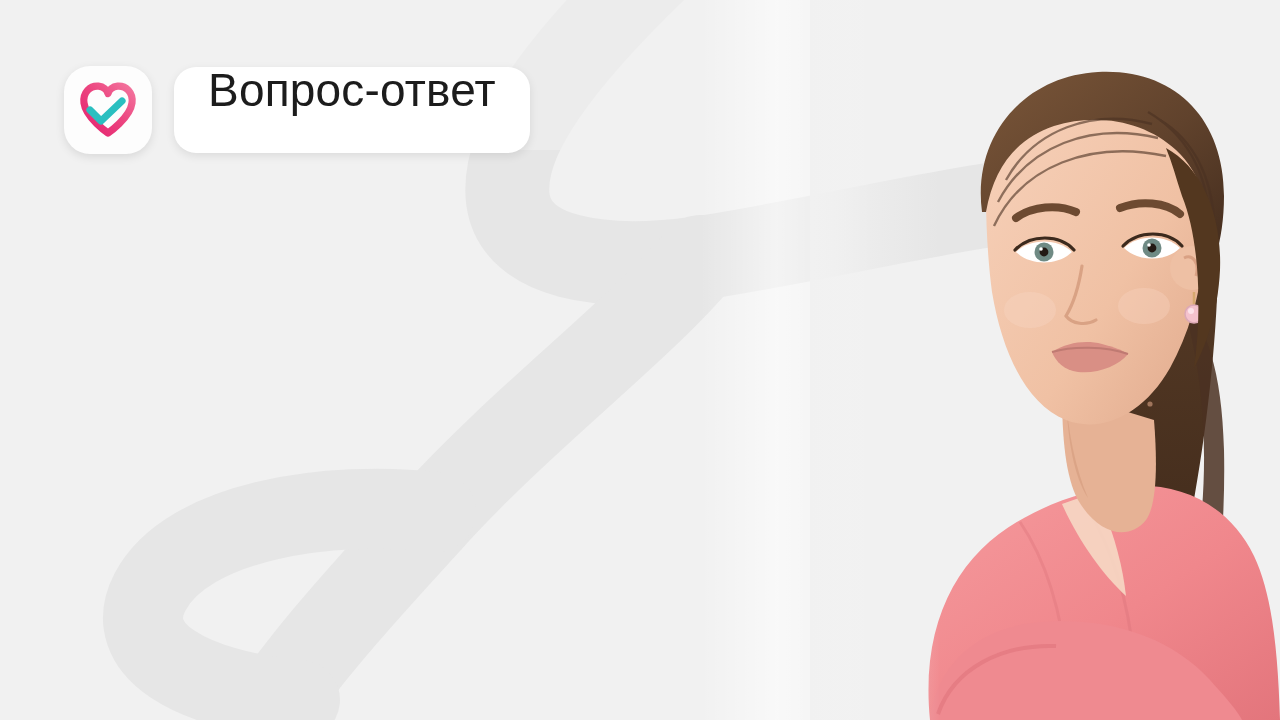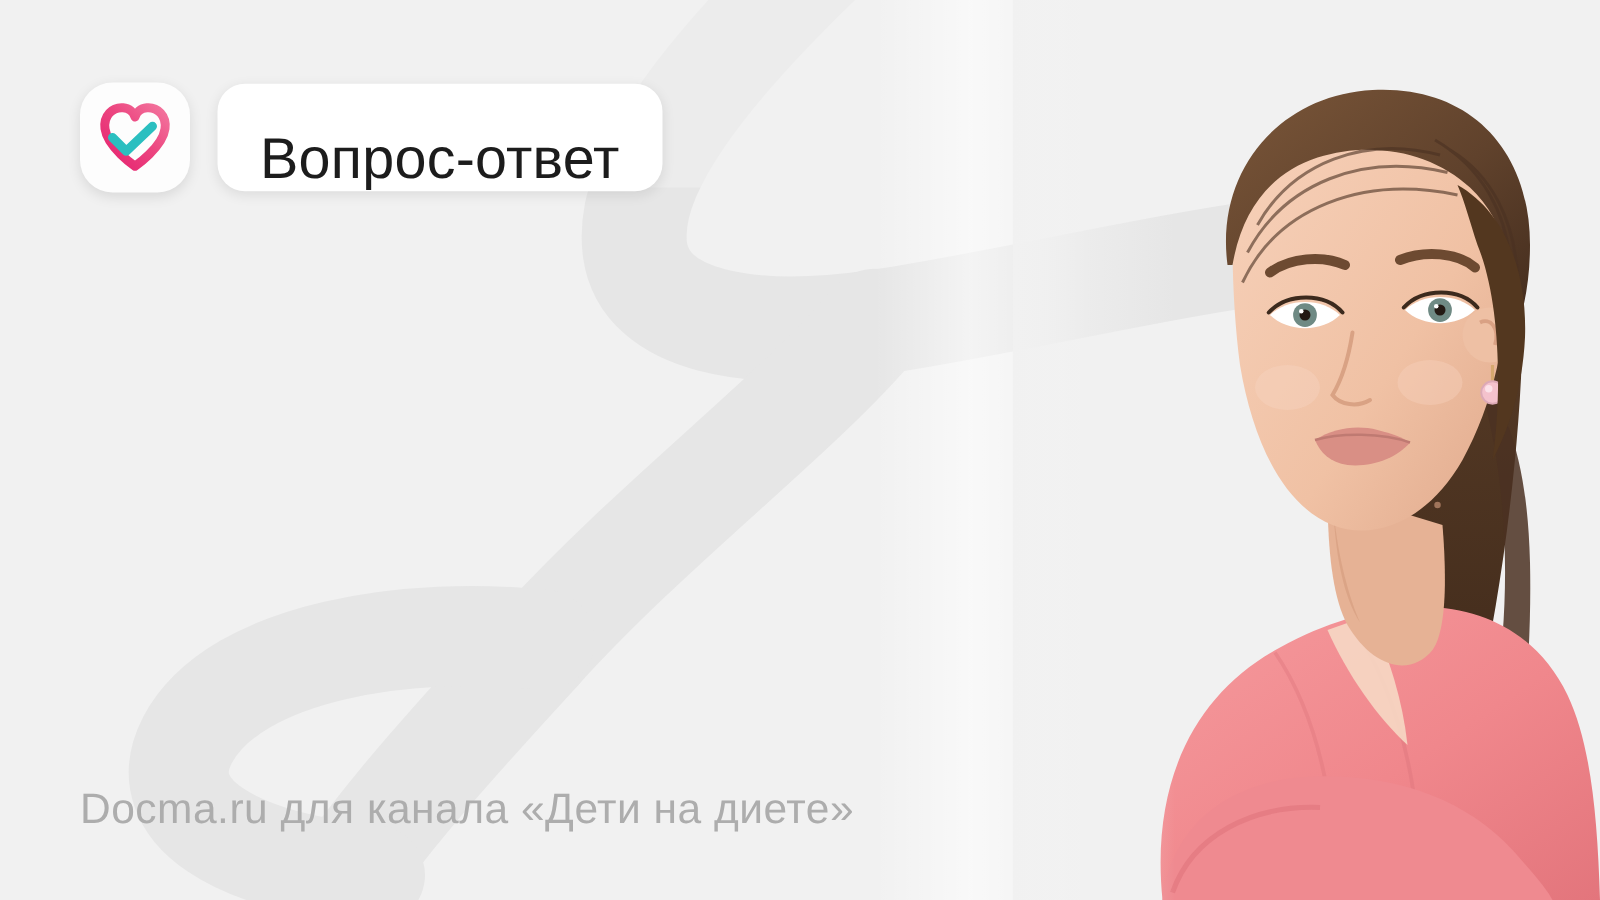--- a/index.html
+++ b/index.html
@@ -44,21 +44,21 @@
     box-shadow:0 3px 10px rgba(0,0,0,.10);
     display:flex; align-items:center; justify-content:center;
   }
   #logo-tile svg{ display:block; }
 
   #title-pill{
     height:86px;
     background:#ffffff;
     border-radius:22px;
     box-shadow:0 3px 10px rgba(0,0,0,.09);
-    display:flex; align-items:flex-end;
+    display:flex; align-items:flex-start;
     padding:0 34px 4px 34px;
   }
   #title-pill .pill-text{
     font-size:46px;
     font-weight:300;
     letter-spacing:.2px;
     color:#1c1c1c;
     white-space:nowrap;
     line-height:1;
   }
@@ -274,15 +274,14 @@
         </svg>
       </span>
     </div>
 
     <div id="title-pill">
       <span class="pill-text">Вопрос-ответ</span>
     </div>
   </div>
 
 
-  <div id="footer">Docma.ru для канала «Дети на диете»</div>
 
 </div>
 
 </body></html>

